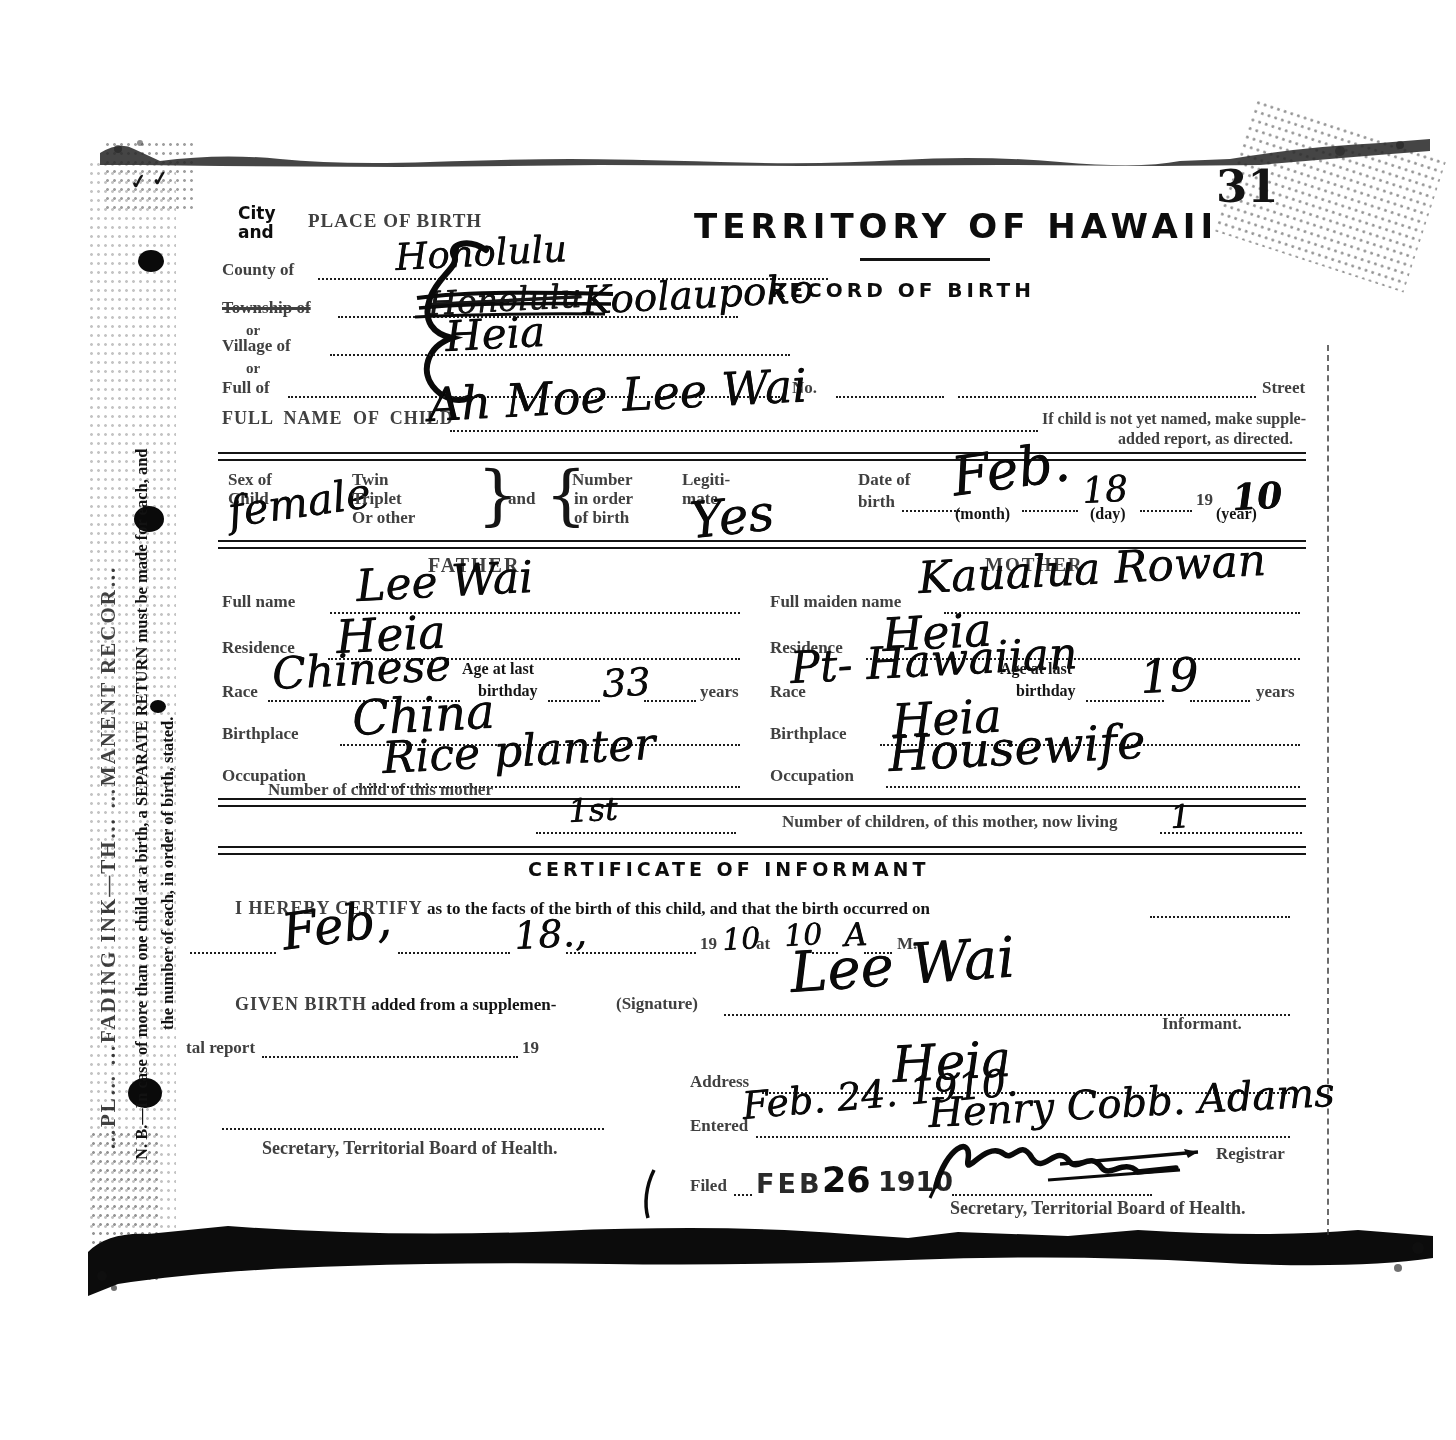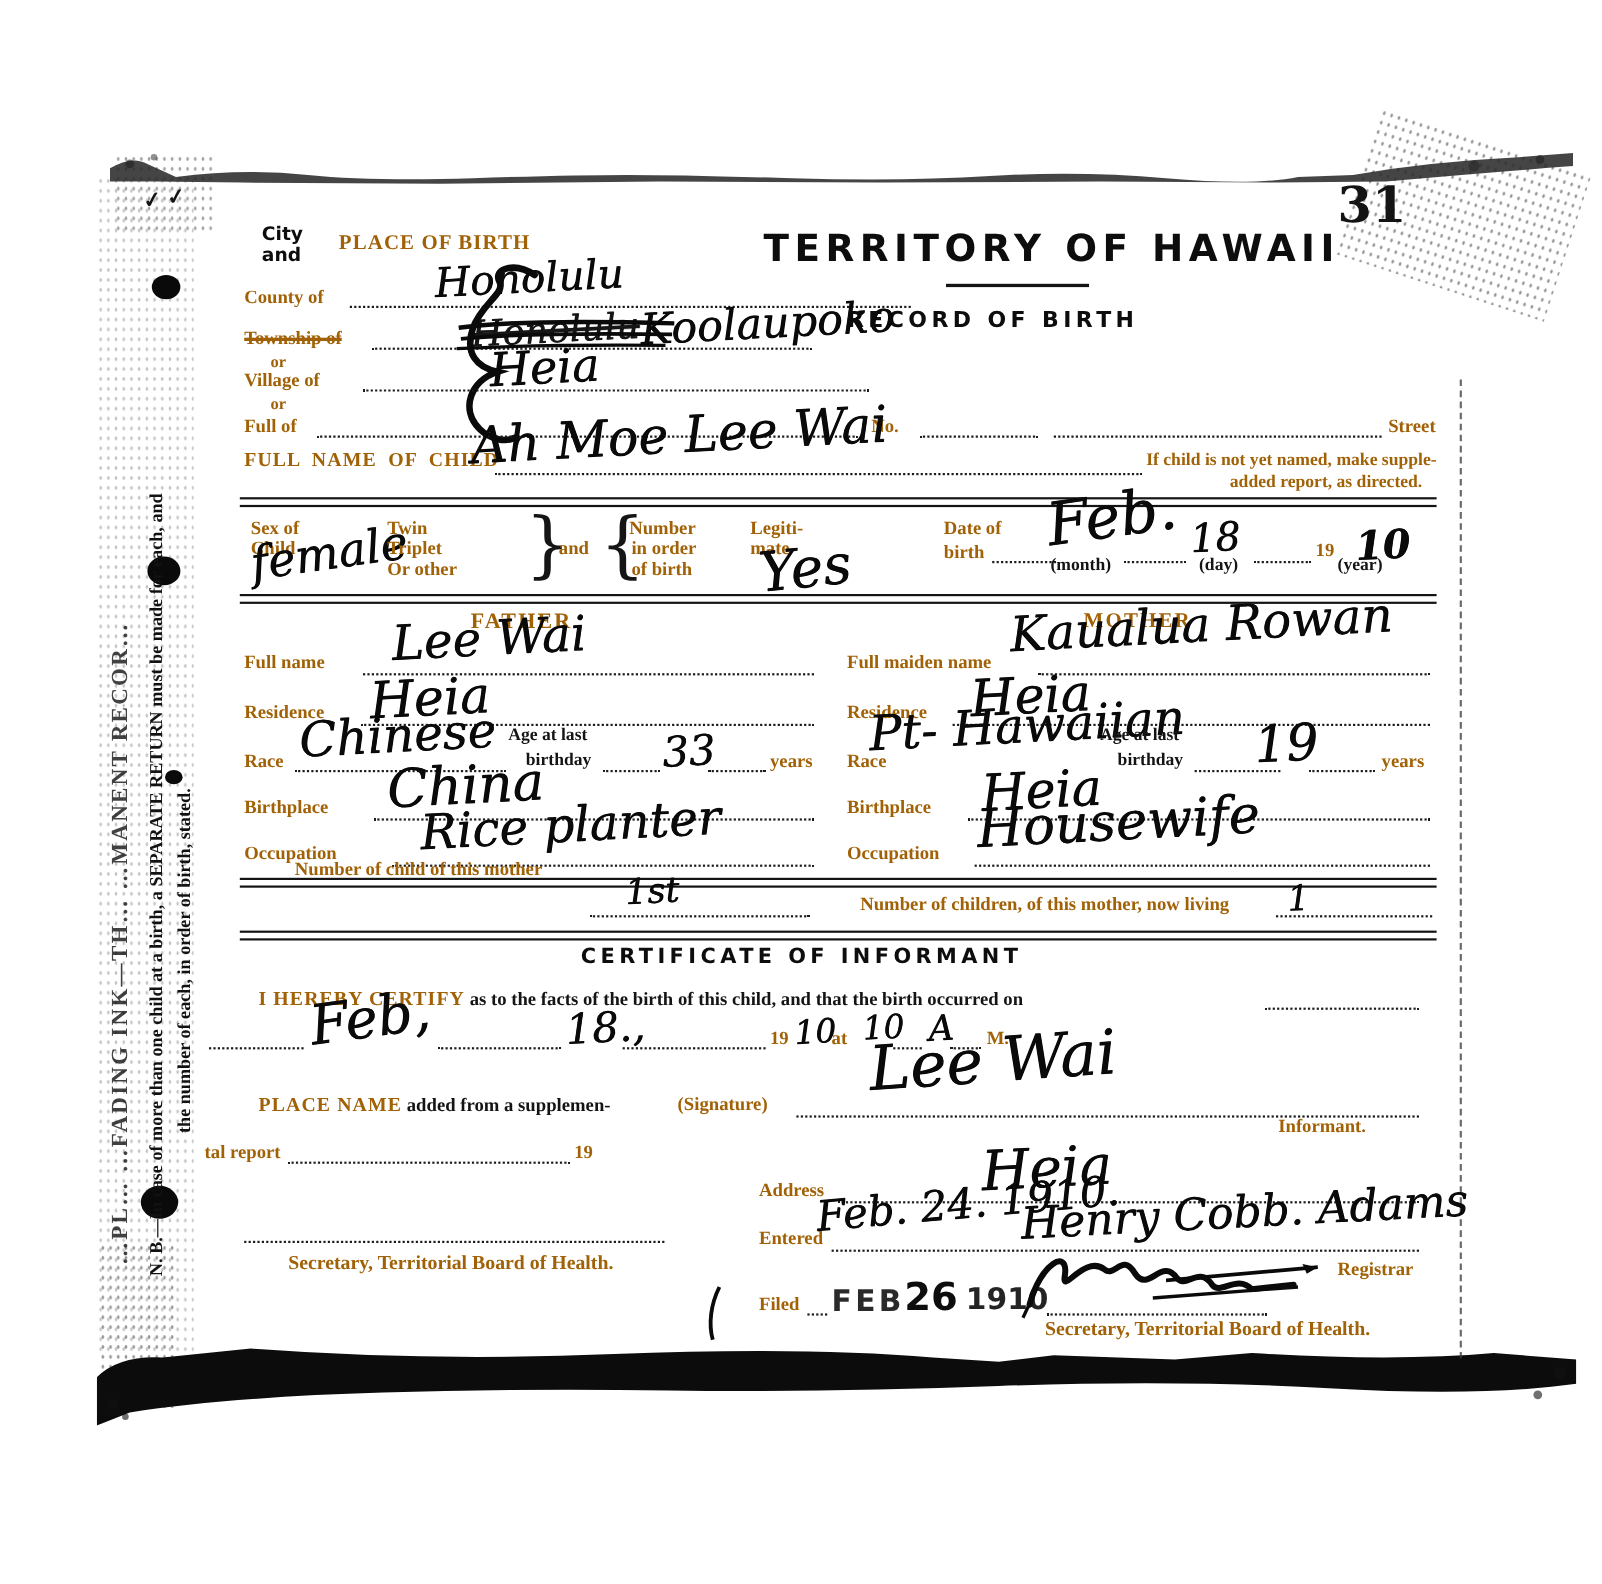--- a/index.html
+++ b/index.html
@@ -1,19 +1,19 @@
 <!DOCTYPE html>
 <html><head>
 <meta charset="utf-8">
 <style>
   html,body{margin:0;padding:0;background:#fff;}
   #doc{position:relative;width:1456px;height:1440px;background:#fff;overflow:hidden;
        font-family:"Liberation Serif",serif;color:#141414;}
   .abs{position:absolute;}
-  .lbl{font-family:"Liberation Serif",serif;font-weight:700;color:#a16207;font-size:17px;white-space:nowrap;}
+  .lbl{font-family:"Liberation Serif",serif;font-weight:700;color:#404040;font-size:17px;white-space:nowrap;}
   .lbl-sm{font-size:15px;}
   .cap{font-family:"Liberation Serif",serif;font-weight:700;font-size:16px;white-space:nowrap;}
   .hw{font-family:"DejaVu Serif",serif;font-style:italic;color:#0a0a0a;white-space:nowrap;
       transform:rotate(-3deg);transform-origin:left center;text-shadow:0.4px 0.3px 0 #000;}
   .dots{border-bottom:2.5px dotted #1c1c1c;height:2px;}
   .dblrule{border-top:2.2px solid #141414;border-bottom:2.2px solid #141414;height:5px;}
   .heavy{font-family:"DejaVu Sans",sans-serif;font-weight:800;color:#0d0d0d;white-space:nowrap;}
   .brace{font-family:"DejaVu Serif",serif;font-size:66px;font-weight:400;color:#151515;line-height:1;}
   .strike{text-decoration:line-through;text-decoration-thickness:2.5px;}
   .vtext{writing-mode:vertical-rl;transform:rotate(180deg);font-family:"Liberation Serif",serif;
@@ -205,21 +205,21 @@
   <div class="lbl abs" style="left:700px;top:934px">19</div>
   <div class="hw abs" style="left:722px;top:922px;font-size:30px">10</div>
   <div class="lbl abs" style="left:756px;top:934px">at</div>
   <div class="hw abs" style="left:784px;top:918px;font-size:30px">10</div>
   <div class="dots abs" style="left:812px;top:950px;width:26px"></div>
   <div class="hw abs" style="left:844px;top:916px;font-size:32px">A</div>
   <div class="dots abs" style="left:864px;top:950px;width:28px"></div>
   <div class="lbl abs" style="left:897px;top:934px">M.</div>
 
   <div class="abs" style="left:235px;top:994px;white-space:nowrap">
-    <span class="lbl" style="font-size:18px;letter-spacing:1px">PLACE NAME</span><span style="font-family:'Liberation Serif',serif;font-weight:700;font-size:17px"> added from a supplemen-</span>
+    <span class="lbl" style="font-size:18px;letter-spacing:1px">GIVEN BIRTH</span><span style="font-family:'Liberation Serif',serif;font-weight:700;font-size:17px"> added from a supplemen-</span>
   </div>
   <div class="lbl abs" style="left:616px;top:994px">(Signature)</div>
   <div class="dots abs" style="left:724px;top:1012px;width:566px"></div>
   <div class="hw abs" style="left:790px;top:940px;font-size:56px;transform:rotate(-4deg)">Lee Wai</div>
   <div class="lbl abs" style="left:1162px;top:1014px">Informant.</div>
   <div class="lbl abs" style="left:186px;top:1038px">tal report</div>
   <div class="dots abs" style="left:262px;top:1054px;width:256px"></div>
   <div class="lbl abs" style="left:522px;top:1038px">19</div>
 
   <div class="lbl abs" style="left:690px;top:1072px">Address</div>

